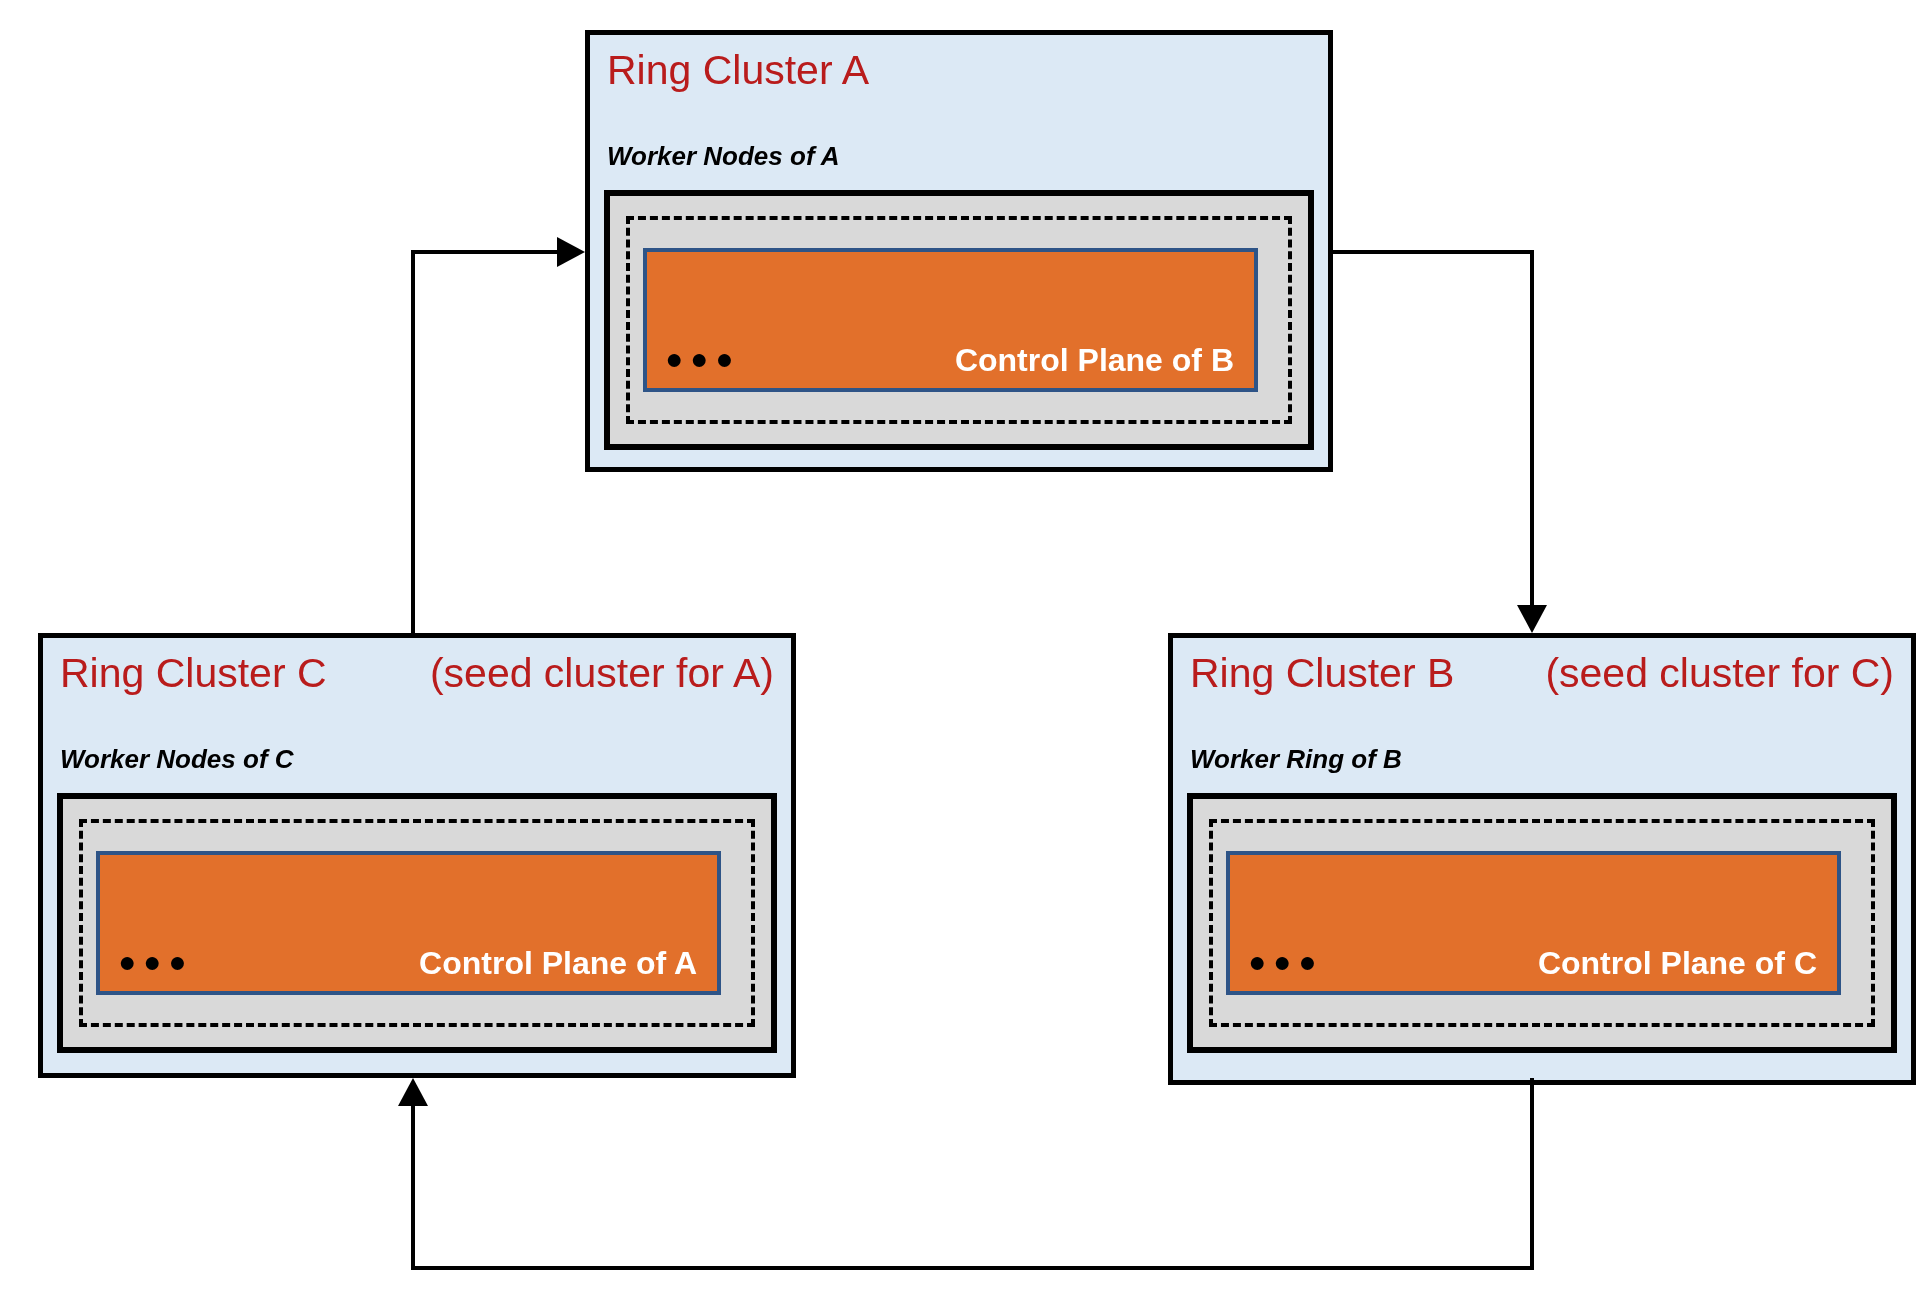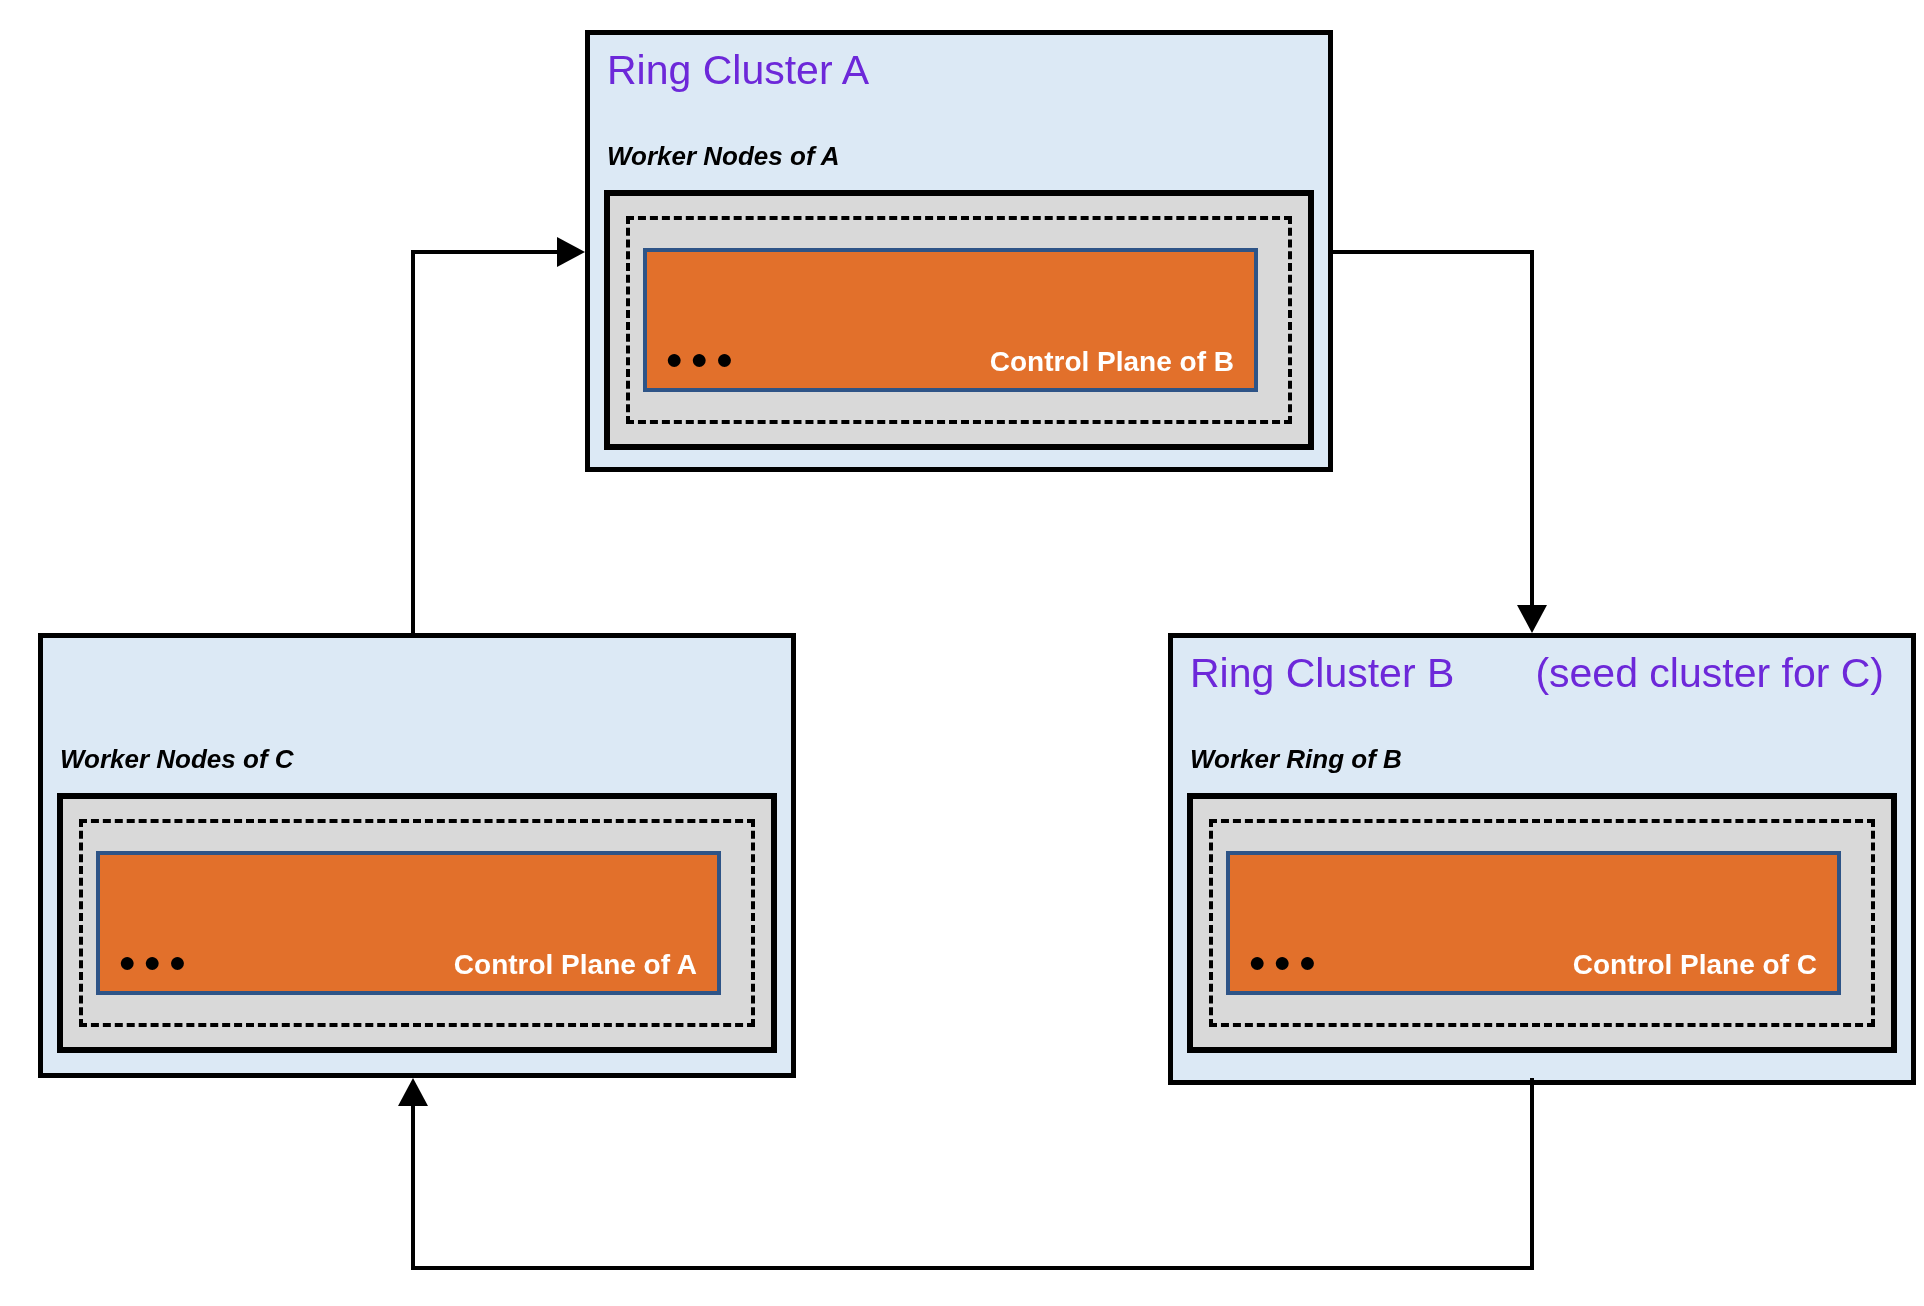--- a/index.html
+++ b/index.html
@@ -19,27 +19,27 @@
     position: absolute;
     background: #DCE9F5;
     border: 5px solid #000000;
   }
   .cluster-a { left: 585px; top: 30px;  width: 748px; height: 442px; }
   .cluster-c { left: 38px;  top: 633px; width: 758px; height: 445px; }
   .cluster-b { left: 1168px;top: 633px; width: 748px; height: 452px; }
 
   .cluster-title {
     position: absolute;
-    top: 12px; left: 17px; right: 27px;
+    top: 12px; left: 17px; right: 17px;
     display: flex;
     justify-content: space-between;
     align-items: center;
     font-size: 41px;
     line-height: 1.15;
-    color: #6d28d9;
+    color: #b91c1c;
     white-space: nowrap;
   }
   .worker-label {
     position: absolute;
     top: 106px; left: 17px;
     font-size: 26px;
     font-weight: 700;
     color: #000000;
     font-style: italic;
   }
@@ -66,21 +66,21 @@
     padding: 0 20px 10px 18px;
   }
   .dots {
     font-size: 30px;
     line-height: 1;
     letter-spacing: 7px;
     color: #000000;
     margin-bottom: 4px;
   }
   .cp-label {
-    font-size: 28px;
+    font-size: 32px;
     font-weight: 700;
     color: #ffffff;
     line-height: 1.1;
     white-space: nowrap;
   }
 
   
   .aline { position: absolute; background: #000000; }
   .ahead { position: absolute; width: 0; height: 0; }
   .ahead-right { border-top: 15px solid transparent; border-bottom: 15px solid transparent; border-left: 28px solid #000000; }
@@ -131,20 +131,24 @@
       <div class="dashed-ring">
         <div class="control-plane">
           <span class="dots">●●●</span>
           <span class="cp-label">Control Plane of C</span>
         </div>
       </div>
     </div>
   </div>
 
   <div class="cluster cluster-c">
+    <div class="cluster-title">
+      <span>Ring Cluster C</span>
+      <span>(seed cluster for A)</span>
+    </div>
     <div class="worker-label">Worker Nodes of C</div>
     <div class="worker-box">
       <div class="dashed-ring">
         <div class="control-plane">
           <span class="dots">●●●</span>
           <span class="cp-label">Control Plane of A</span>
         </div>
       </div>
     </div>
   </div>

